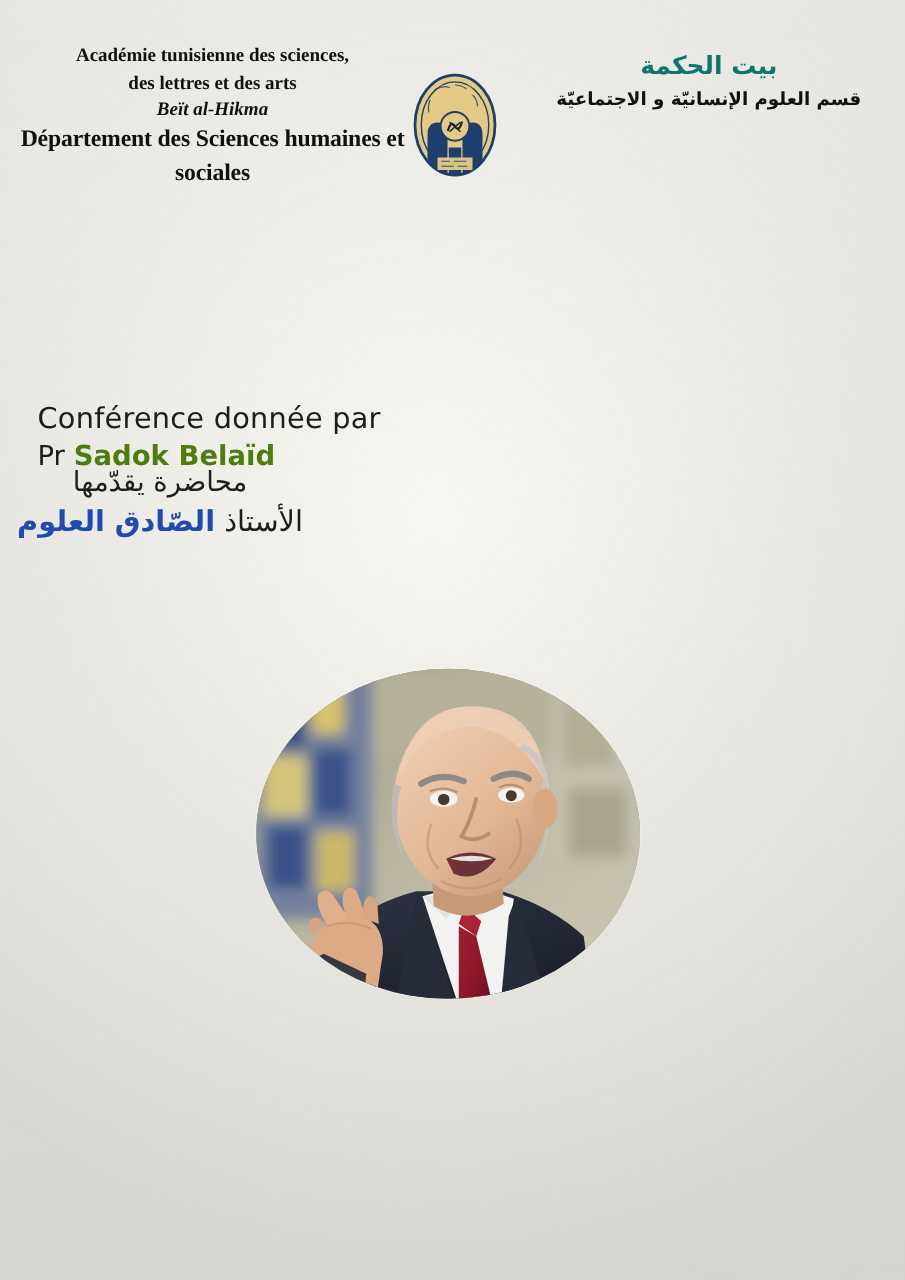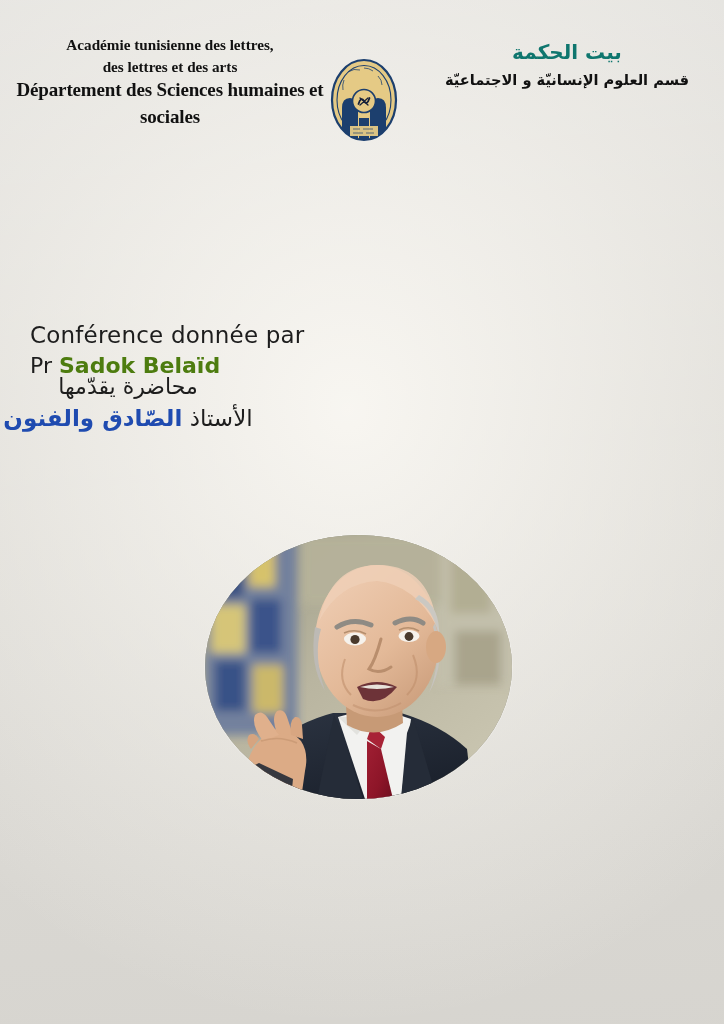--- a/index.html
+++ b/index.html
@@ -110,22 +110,23 @@
   .portrait svg { display: block; width: 100%; height: 100%; }
 </style>
 </head>
 <body>
 
 <div id="poster">
 
   <div class="header">
 
     <div class="hdr-fr">
-      <div class="l1">Académie tunisienne des lettres,</div>
+      <div class="l1">Académie tunisienne des sciences,</div>
       <div class="l2">des lettres et des arts</div>
+      <div class="l3">Beït al-Hikma</div>
       <div class="l4">Département des Sciences humaines et sociales</div>
     </div>
 
     <div class="logo-wrap">
       <svg viewBox="0 0 68 84" xmlns="http://www.w3.org/2000/svg" aria-hidden="true">
         <defs>
           <clipPath id="ovalClip">
               <ellipse cx="34" cy="42" rx="32" ry="40"></ellipse>
             </clipPath>
         </defs>
@@ -165,21 +166,21 @@
     <div class="line2">
       <span>Pr</span>
       <span class="name">Sadok Belaïd</span>
     </div>
   </div>
 
   <div class="speaker-ar">
     <div class="line1">محاضرة يقدّمها</div>
     <div class="line2">
       <span>الأستاذ</span>
-      <span class="name">الصّادق والفنون</span>
+      <span class="name">الصّادق العلوم</span>
     </div>
   </div>
 
   <div class="portrait">
     <svg viewBox="0 0 307 264" preserveAspectRatio="xMidYMid slice" xmlns="http://www.w3.org/2000/svg" aria-hidden="true">
       <defs>
         <linearGradient id="bgWall" x1="0" y1="0" x2="1" y2="1">
           <stop offset="0%" stop-color="#9a9a84"></stop>
           <stop offset="45%" stop-color="#b9b5a0"></stop>
           <stop offset="100%" stop-color="#cdc9b4"></stop>

